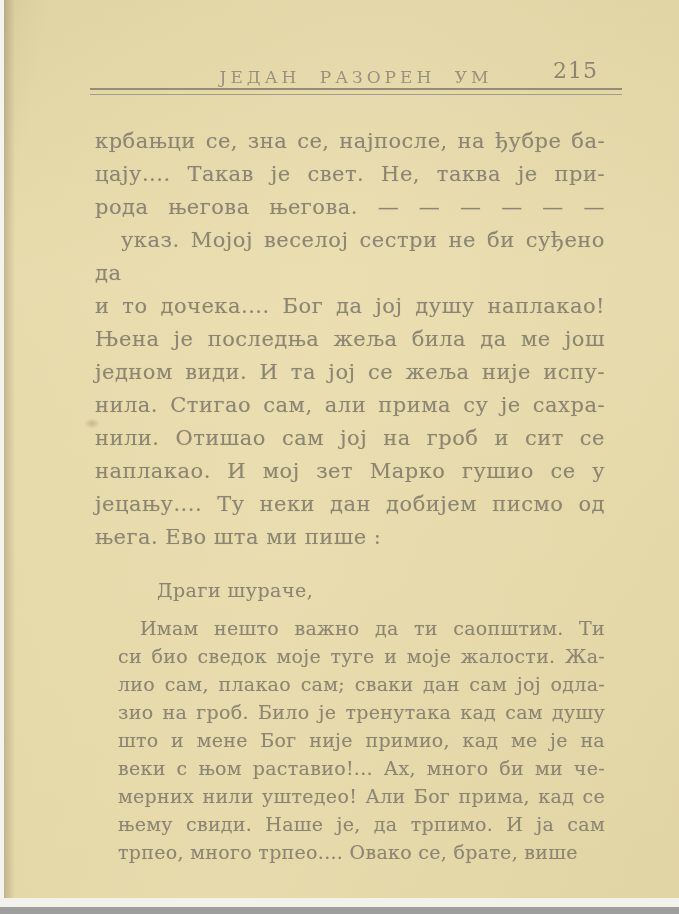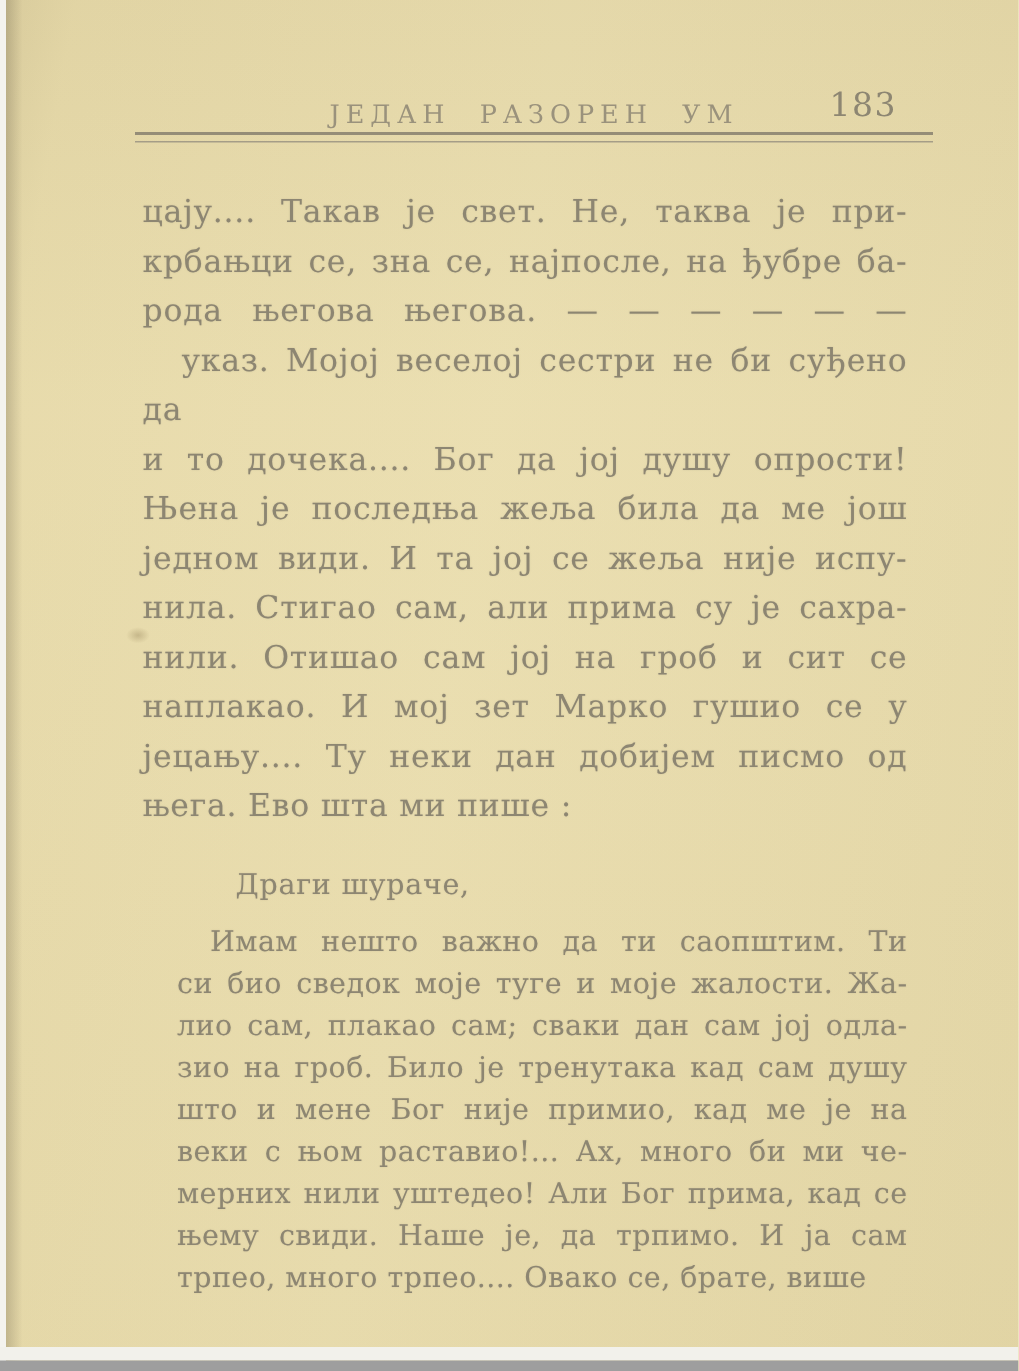--- a/index.html
+++ b/index.html
@@ -66,33 +66,33 @@
 <body>
 
 <div class="scan-root">
 
   <div class="stain"></div>
 
   <div class="page">
 
     <div class="head">
       <div class="running-title">ЈЕДАН РАЗОРЕН УМ</div>
-      <div class="page-number">183</div>
+      <div class="page-number">215</div>
     </div>
     <div class="head-rule"></div>
 
     <div class="main">
       <div class="para" data-justify-last="true">
+          <div class="line">крбањци се, зна се, најпосле, на ђубре ба-</div>
           <div class="line">цају....  Такав је свет.  Не, таква је при-</div>
-          <div class="line">крбањци се, зна се, најпосле, на ђубре ба-</div>
           <div class="line last">рода његова његова. — — — — — —</div>
         </div>
       <div class="para indent-first">
           <div class="line">указ. Мојој веселој сестри не би суђено да</div>
-          <div class="line">и то дочека....  Бог да јој душу опрости!</div>
+          <div class="line">и то дочека....  Бог да јој душу наплакао!</div>
           <div class="line">Њена је последња жеља била да ме још</div>
           <div class="line">једном види. И та јој се жеља није испу-</div>
           <div class="line">нила. Стигао сам, али прима су је сахра-</div>
           <div class="line">нили.  Отишао сам јој на гроб и сит се</div>
           <div class="line">наплакао. И мој зет Марко гушио се у</div>
           <div class="line">јецању....  Ту неки дан добијем писмо од</div>
           <div class="line last">њега.  Ево шта ми пише :</div>
         </div>
 
       <div class="letter-greeting">Драги шураче,</div>

